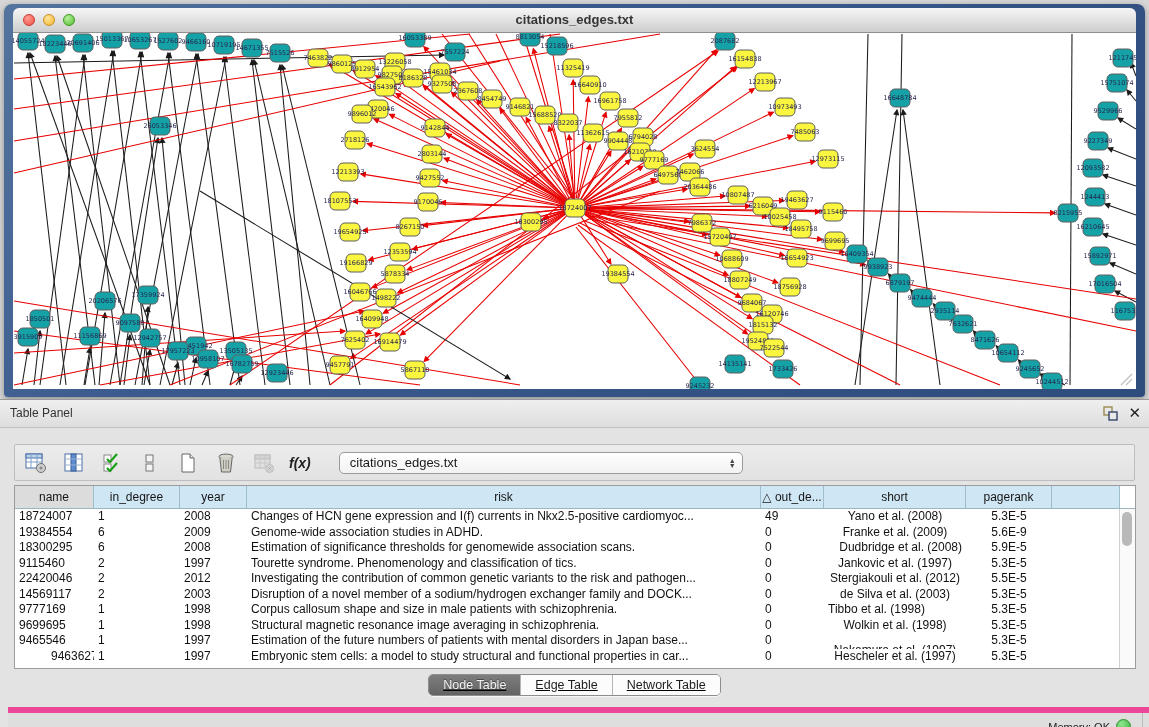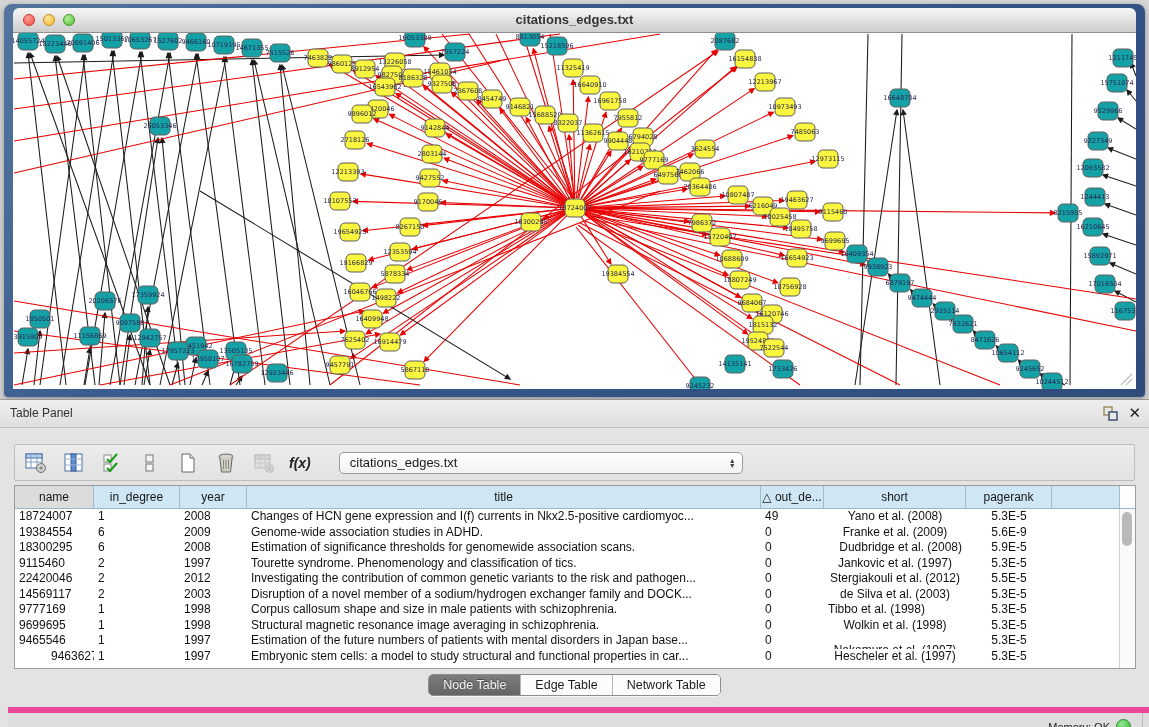--- a/index.html
+++ b/index.html
@@ -49,21 +49,21 @@
   .thead{display:flex;height:23px;box-sizing:border-box;border-bottom:1px solid #9ab5c6;}
   .th{box-sizing:border-box;background:#cfe7f4;border-right:1px solid #9fbecd;
     font-size:12px;color:#161616;text-align:center;line-height:22px;overflow:hidden;white-space:nowrap;}
   .tbody .tr{display:flex;height:15.5px;line-height:15.5px;font-size:12px;color:#111;}
   .td{box-sizing:border-box;padding:0 4px;overflow:hidden;white-space:nowrap;}
   .vscroll{position:absolute;right:0;top:23px;bottom:0;width:15px;background:#fafafa;border-left:1px solid #d0d0d0;}
   .vthumb{position:absolute;left:2px;top:3px;width:10px;height:34px;border-radius:6px;background:#b9b9b9;}
 
   .tabs{position:absolute;left:0;top:274px;width:100%;display:flex;justify-content:center;}
   .seg{display:flex;border:1px solid #8d8d8d;border-radius:5px;overflow:hidden;
-    box-shadow:0 1px 0 rgba(255,255,255,.7);}
+    box-shadow:0 1px 0 rgba(255,255,255,.7);text-decoration:underline;}
   .seg .tab{height:20px;line-height:20px;padding:0 14px;font-size:12.5px;background:#fcfcfc;color:#1d1d1d;border-left:1px solid #b5b5b5;}
   .seg .tab:first-child{border-left:none;}
   .seg .tab.active{background:linear-gradient(#7d7d7d,#646464);color:#f2f2f2;text-shadow:0 -1px 0 rgba(0,0,0,.4);}
 
   .statusbar{position:absolute;left:8px;bottom:0;width:1149px;height:21px;box-sizing:border-box;
     background:#dedede;border-top:6px solid #ec4899;}
   .mem{position:absolute;right:26px;top:6px;display:flex;align-items:center;gap:6px;font-size:11px;color:#222;}
   .memdot{width:13px;height:13px;border-radius:50%;background:radial-gradient(circle at 35% 30%,#8fe58f,#35b335);border:1px solid #2a8f2a;}
   .statusdiv{position:absolute;right:14px;top:0;bottom:0;border-left:1px solid #bbb;}
 </style>
@@ -847,21 +847,21 @@
             <span>▼</span>
           </span>
       </div>
     </div>
 
     <div class="tablewrap">
       <div class="thead" id="thead">
           <div class="th" style="width: 79px; background: rgb(220, 220, 220);">name</div>
           <div class="th" style="width: 86px; background: rgb(207, 231, 244);">in_degree</div>
           <div class="th" style="width: 67px; background: rgb(207, 231, 244);">year</div>
-          <div class="th" style="width: 514px; background: rgb(207, 231, 244);">title</div>
+          <div class="th" style="width: 514px; background: rgb(207, 231, 244);">risk</div>
           <div class="th" style="width: 63px; background: rgb(207, 231, 244);">△ out_de...</div>
           <div class="th" style="width: 142px; background: rgb(207, 231, 244);">short</div>
           <div class="th" style="width: 86px; background: rgb(207, 231, 244);">pagerank</div>
           <div class="th" style="width: 68px; background: rgb(207, 231, 244);"></div>
         </div>
       <div class="tbody" id="tbody">
           <div class="tr">
             <div class="td" style="width: 79px; text-align: left;">18724007</div>
             <div class="td" style="width: 86px; text-align: left;">1</div>
             <div class="td" style="width: 67px; text-align: left;">2008</div>

